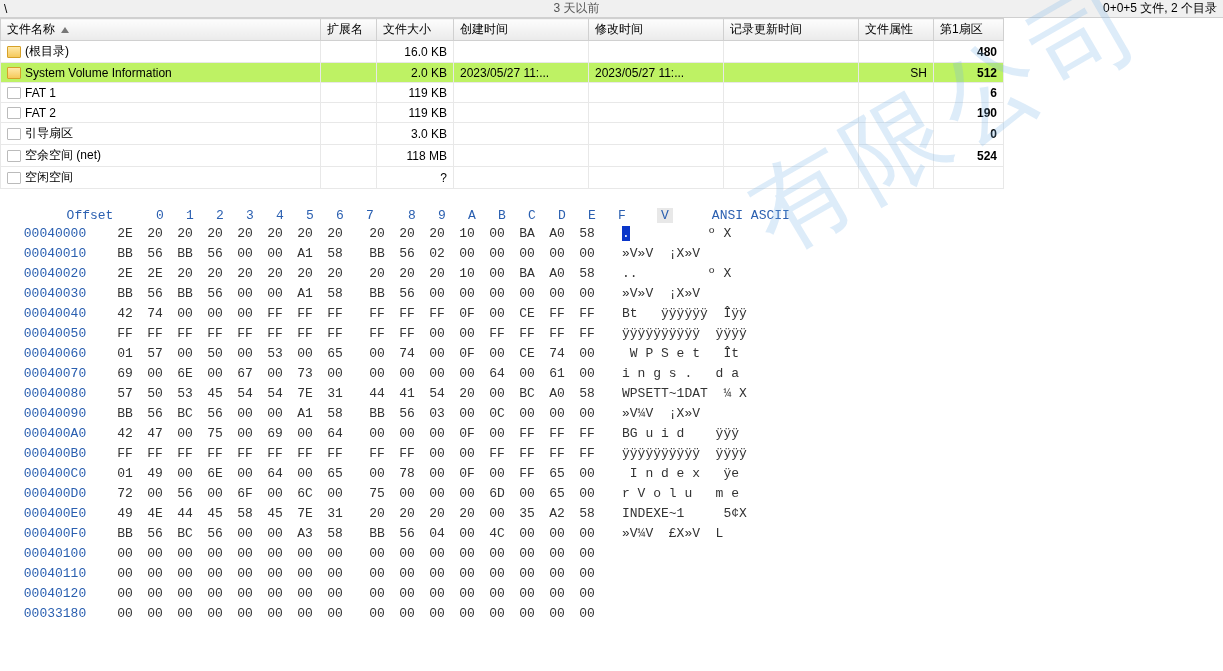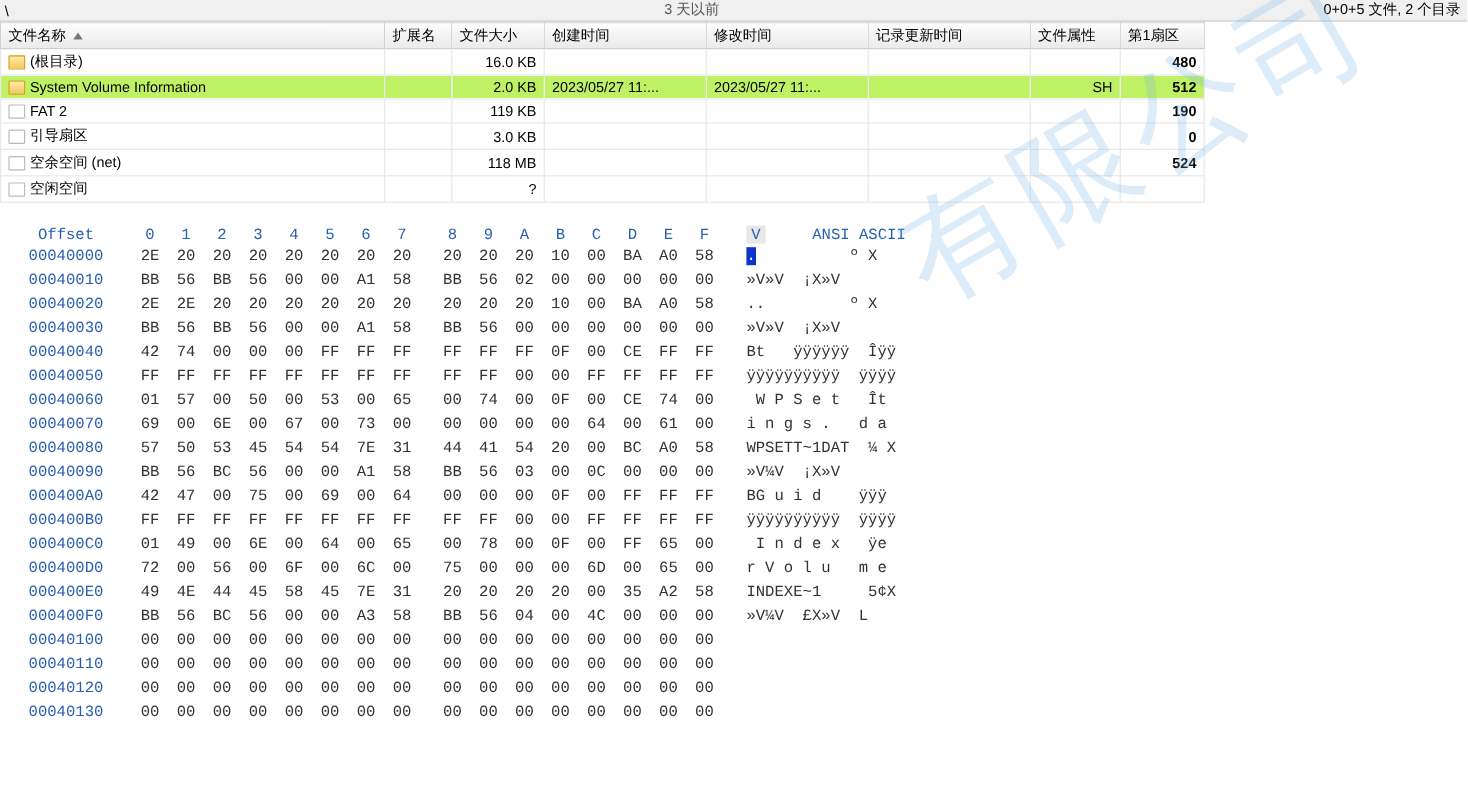--- a/index.html
+++ b/index.html
@@ -19,21 +19,21 @@
 .col-created { width: 135px; }
 .col-modified { width: 135px; }
 .col-record { width: 135px; }
 .col-attr { width: 75px; text-align: right; }
 .col-sector { width: 70px; text-align: right; font-weight: bold; }
 .table td.col-size, .table td.col-attr, .table td.col-sector { text-align: right; }
 .icon { display: inline-block; width: 14px; height: 12px; margin-right: 4px; vertical-align: middle; }
 .icon-folder { background: linear-gradient(#ffe9a8,#f5c95b); border: 1px solid #d6a128; border-radius: 1px; }
 .icon-file { background: #fff; border: 1px solid #bbb; border-radius: 1px; }
 .hex-pane { margin-top: 18px; font-family: Consolas, "Courier New", monospace; font-size: 13px; }
-.hex-header { display: flex; color: #2a5fb0; padding: 1px 0; }
+.hex-header { display: flex; color: #2a5fb0; padding: 1px 0; margin-left: 35px; }
 .hex-offset-h { width: 110px; text-align: center; }
 .hex-bytes-h { display: flex; }
 .hex-col { width: 30px; text-align: center; }
 .hex-gap { width: 12px; }
 .hex-ascii-h { margin-left: 20px; }
 .hex-cursor { background: #e8e8e8; padding: 0 4px; }
 .hex-row { display: flex; line-height: 20px; }
 .hex-offset { width: 110px; text-align: center; color: #2a5fb0; }
 .hex-bytes { display: flex; color: #333; }
 .hex-byte { width: 30px; text-align: center; }
@@ -76,20 +76,30 @@
       </tr>
       <tr class="selected">
         <td class="col-name"><span class="icon icon-folder"></span><span>System Volume Information</span></td>
         <td class="col-ext"></td>
         <td class="col-size">2.0 KB</td>
         <td class="col-created">2023/05/27  11:...</td>
         <td class="col-modified">2023/05/27  11:...</td>
         <td class="col-record"></td>
         <td class="col-attr">SH</td>
         <td class="col-sector">512</td>
+      </tr>
+      <tr>
+        <td class="col-name"><span class="icon icon-file"></span><span>FAT 1</span></td>
+        <td class="col-ext"></td>
+        <td class="col-size">119 KB</td>
+        <td class="col-created"></td>
+        <td class="col-modified"></td>
+        <td class="col-record"></td>
+        <td class="col-attr"></td>
+        <td class="col-sector">6</td>
       </tr>
       <tr>
         <td class="col-name"><span class="icon icon-file"></span><span>FAT 2</span></td>
         <td class="col-ext"></td>
         <td class="col-size">119 KB</td>
         <td class="col-created"></td>
         <td class="col-modified"></td>
         <td class="col-record"></td>
         <td class="col-attr"></td>
         <td class="col-sector">190</td>
@@ -587,21 +597,21 @@
           <div class="hex-byte">00</div>
           <div class="hex-byte">00</div>
           <div class="hex-byte">00</div>
           <div class="hex-byte">00</div>
           <div class="hex-byte">00</div>
           <div class="hex-byte">00</div>
         </div>
         <div class="hex-ascii"></div>
       </div>
       <div class="hex-row">
-        <div class="hex-offset">00040130</div>
+        <div class="hex-offset">00033180</div>
         <div class="hex-bytes">
           <div class="hex-byte">00</div>
           <div class="hex-byte">00</div>
           <div class="hex-byte">00</div>
           <div class="hex-byte">00</div>
           <div class="hex-byte">00</div>
           <div class="hex-byte">00</div>
           <div class="hex-byte">00</div>
           <div class="hex-byte">00</div>
           <div class="hex-gap"></div>

